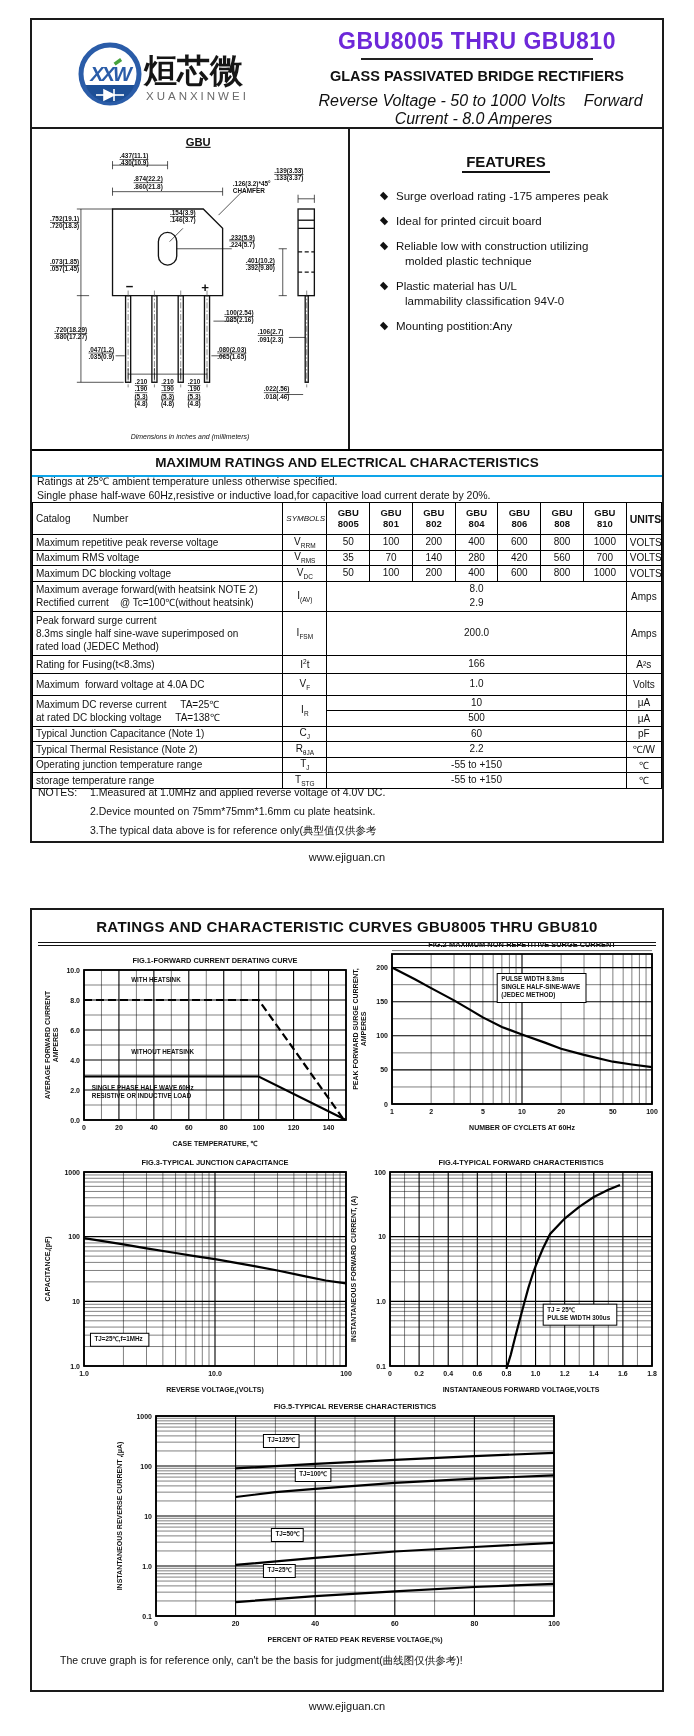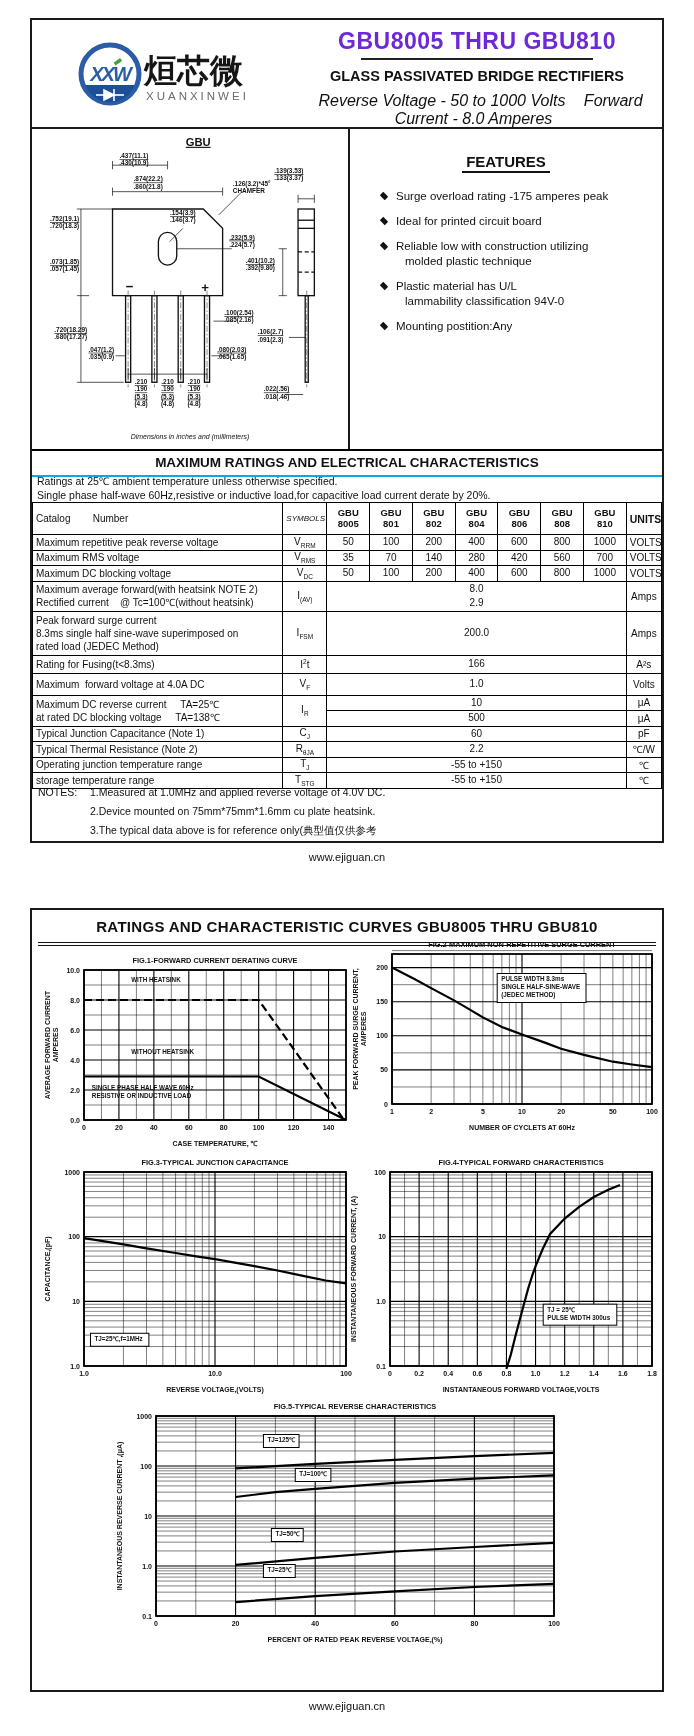--- a/index.html
+++ b/index.html
@@ -716,15 +716,16 @@
         <text x="187.28" y="76" class="ann">TJ=100℃</text>
         <rect x="159.39999999999998" y="128.5" width="31.799999999999997" height="13" fill="#fff" stroke="#000" stroke-width="1"></rect>
         <text x="163.39999999999998" y="136" class="ann">TJ=50℃</text>
         <rect x="151.44" y="164.5" width="31.799999999999997" height="13" fill="#fff" stroke="#000" stroke-width="1"></rect>
         <text x="155.44" y="172" class="ann">TJ=25℃</text>
         <text x="243" y="9" text-anchor="middle" class="ctitle">FIG.5-TYPICAL REVERSE CHARACTERISTICS</text>
         <text x="243" y="242" text-anchor="middle" class="albl">PERCENT OF RATED PEAK REVERSE VOLTAGE,(%)</text>
         <text x="10" y="116" text-anchor="middle" class="albl" transform="rotate(-90 10 116)">INSTANTANEOUS REVERSE CURRENT ,(μA)</text>
       </svg></div>
 
+  <div class="disclaimer">The cruve graph is for reference only, can't be the basis for judgment(曲线图仅供参考)!</div>
 </div>
 
 <div class="site" id="site2">www.ejiguan.cn</div>
 
 </body></html>

